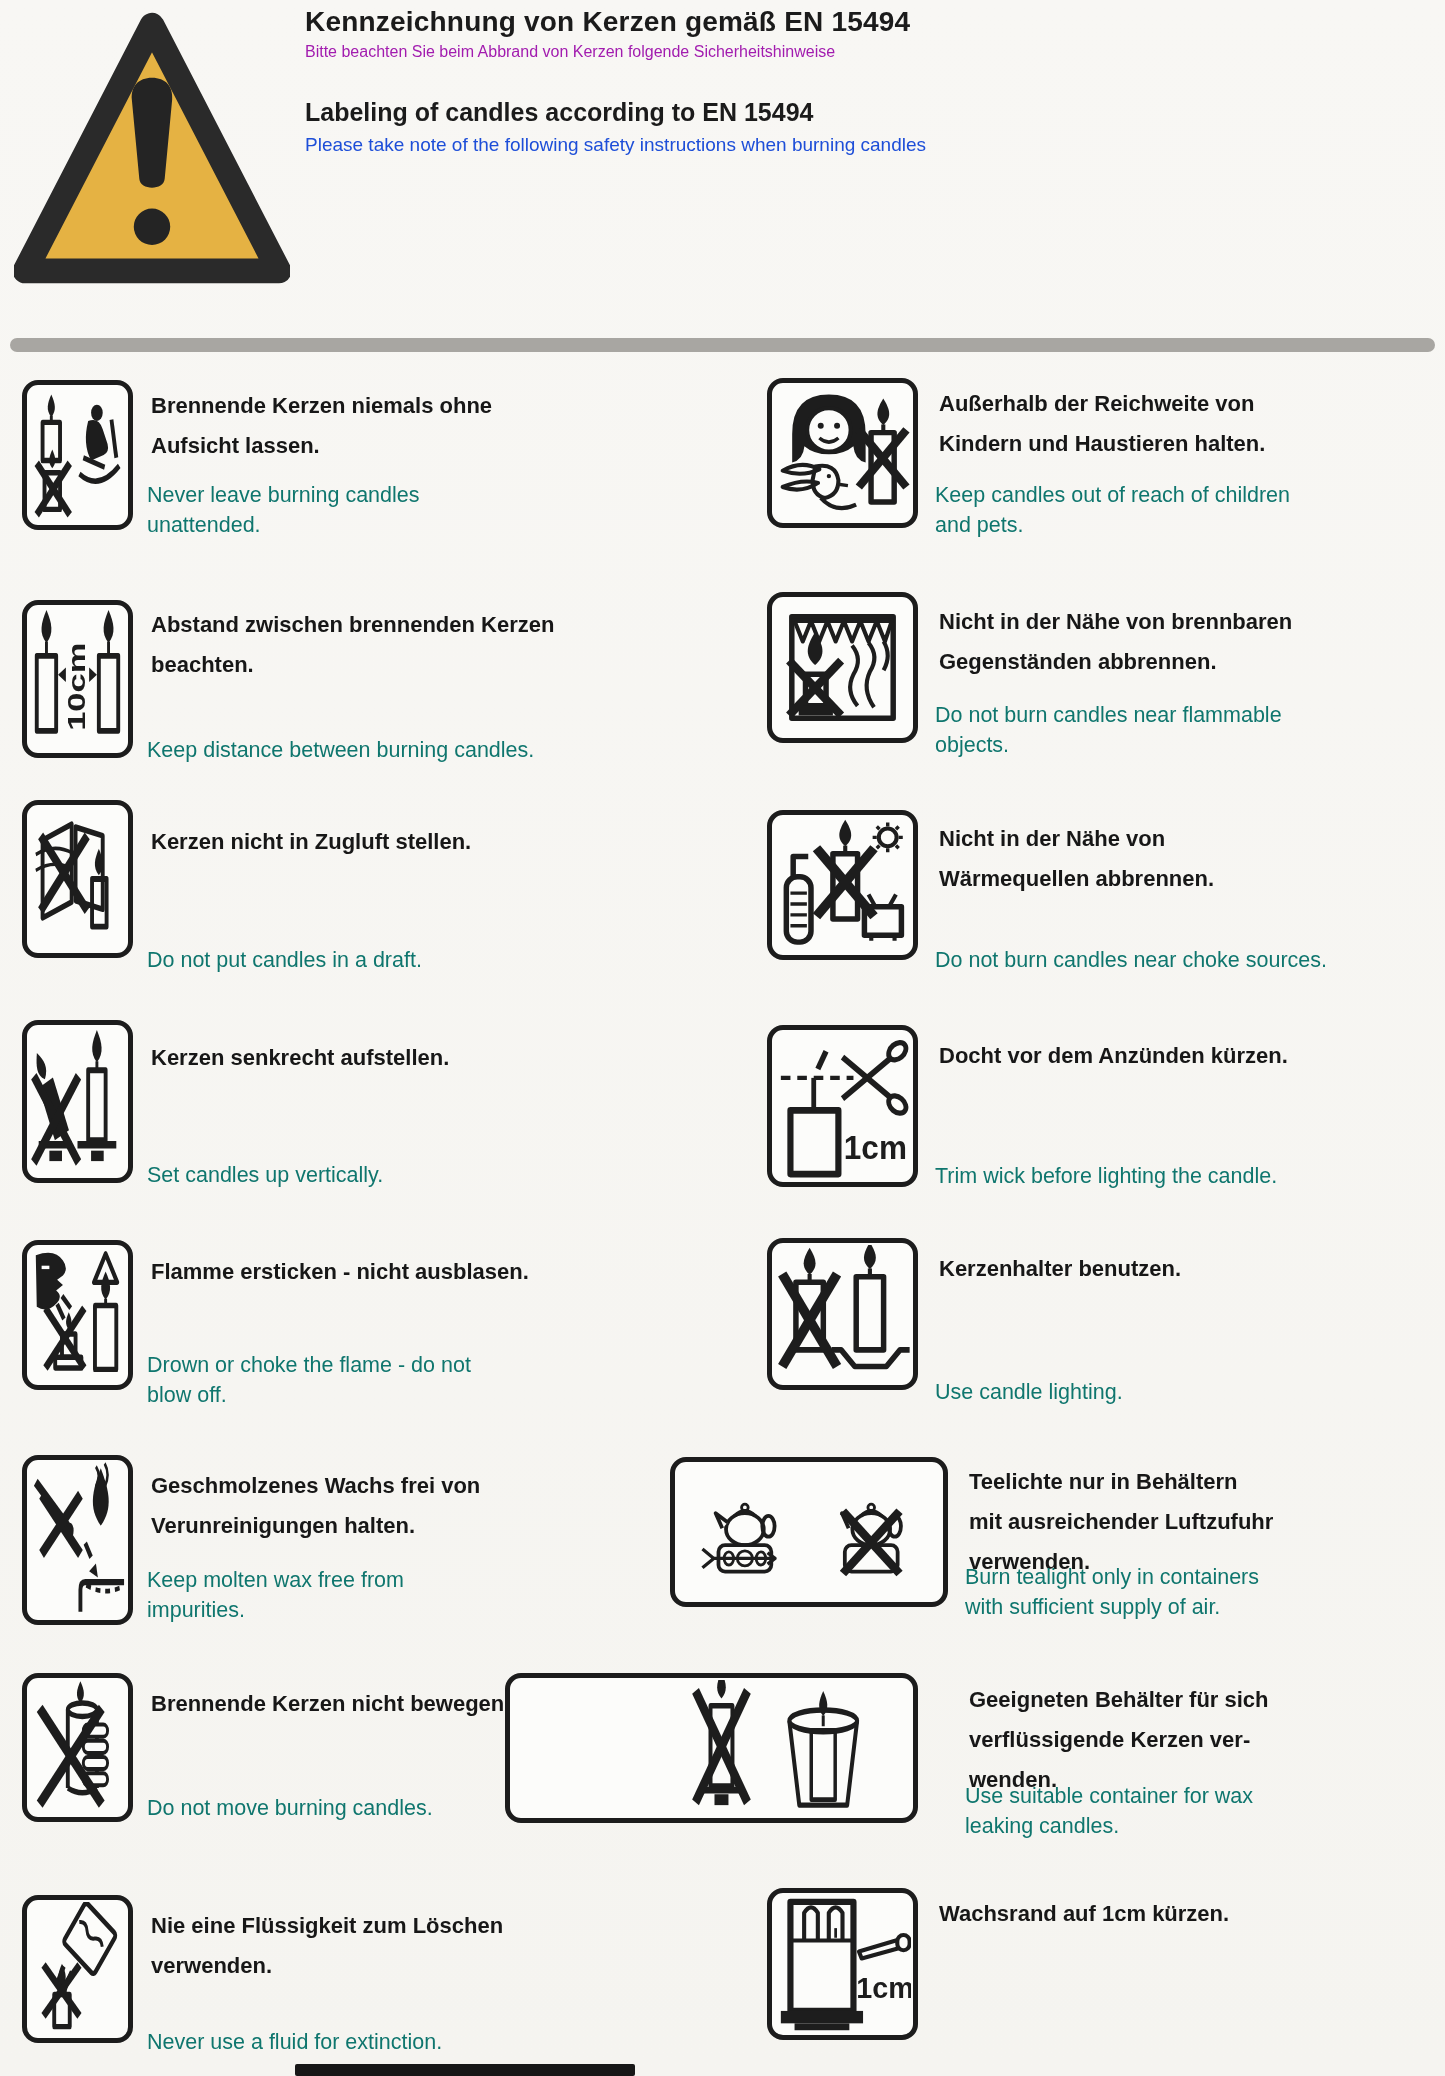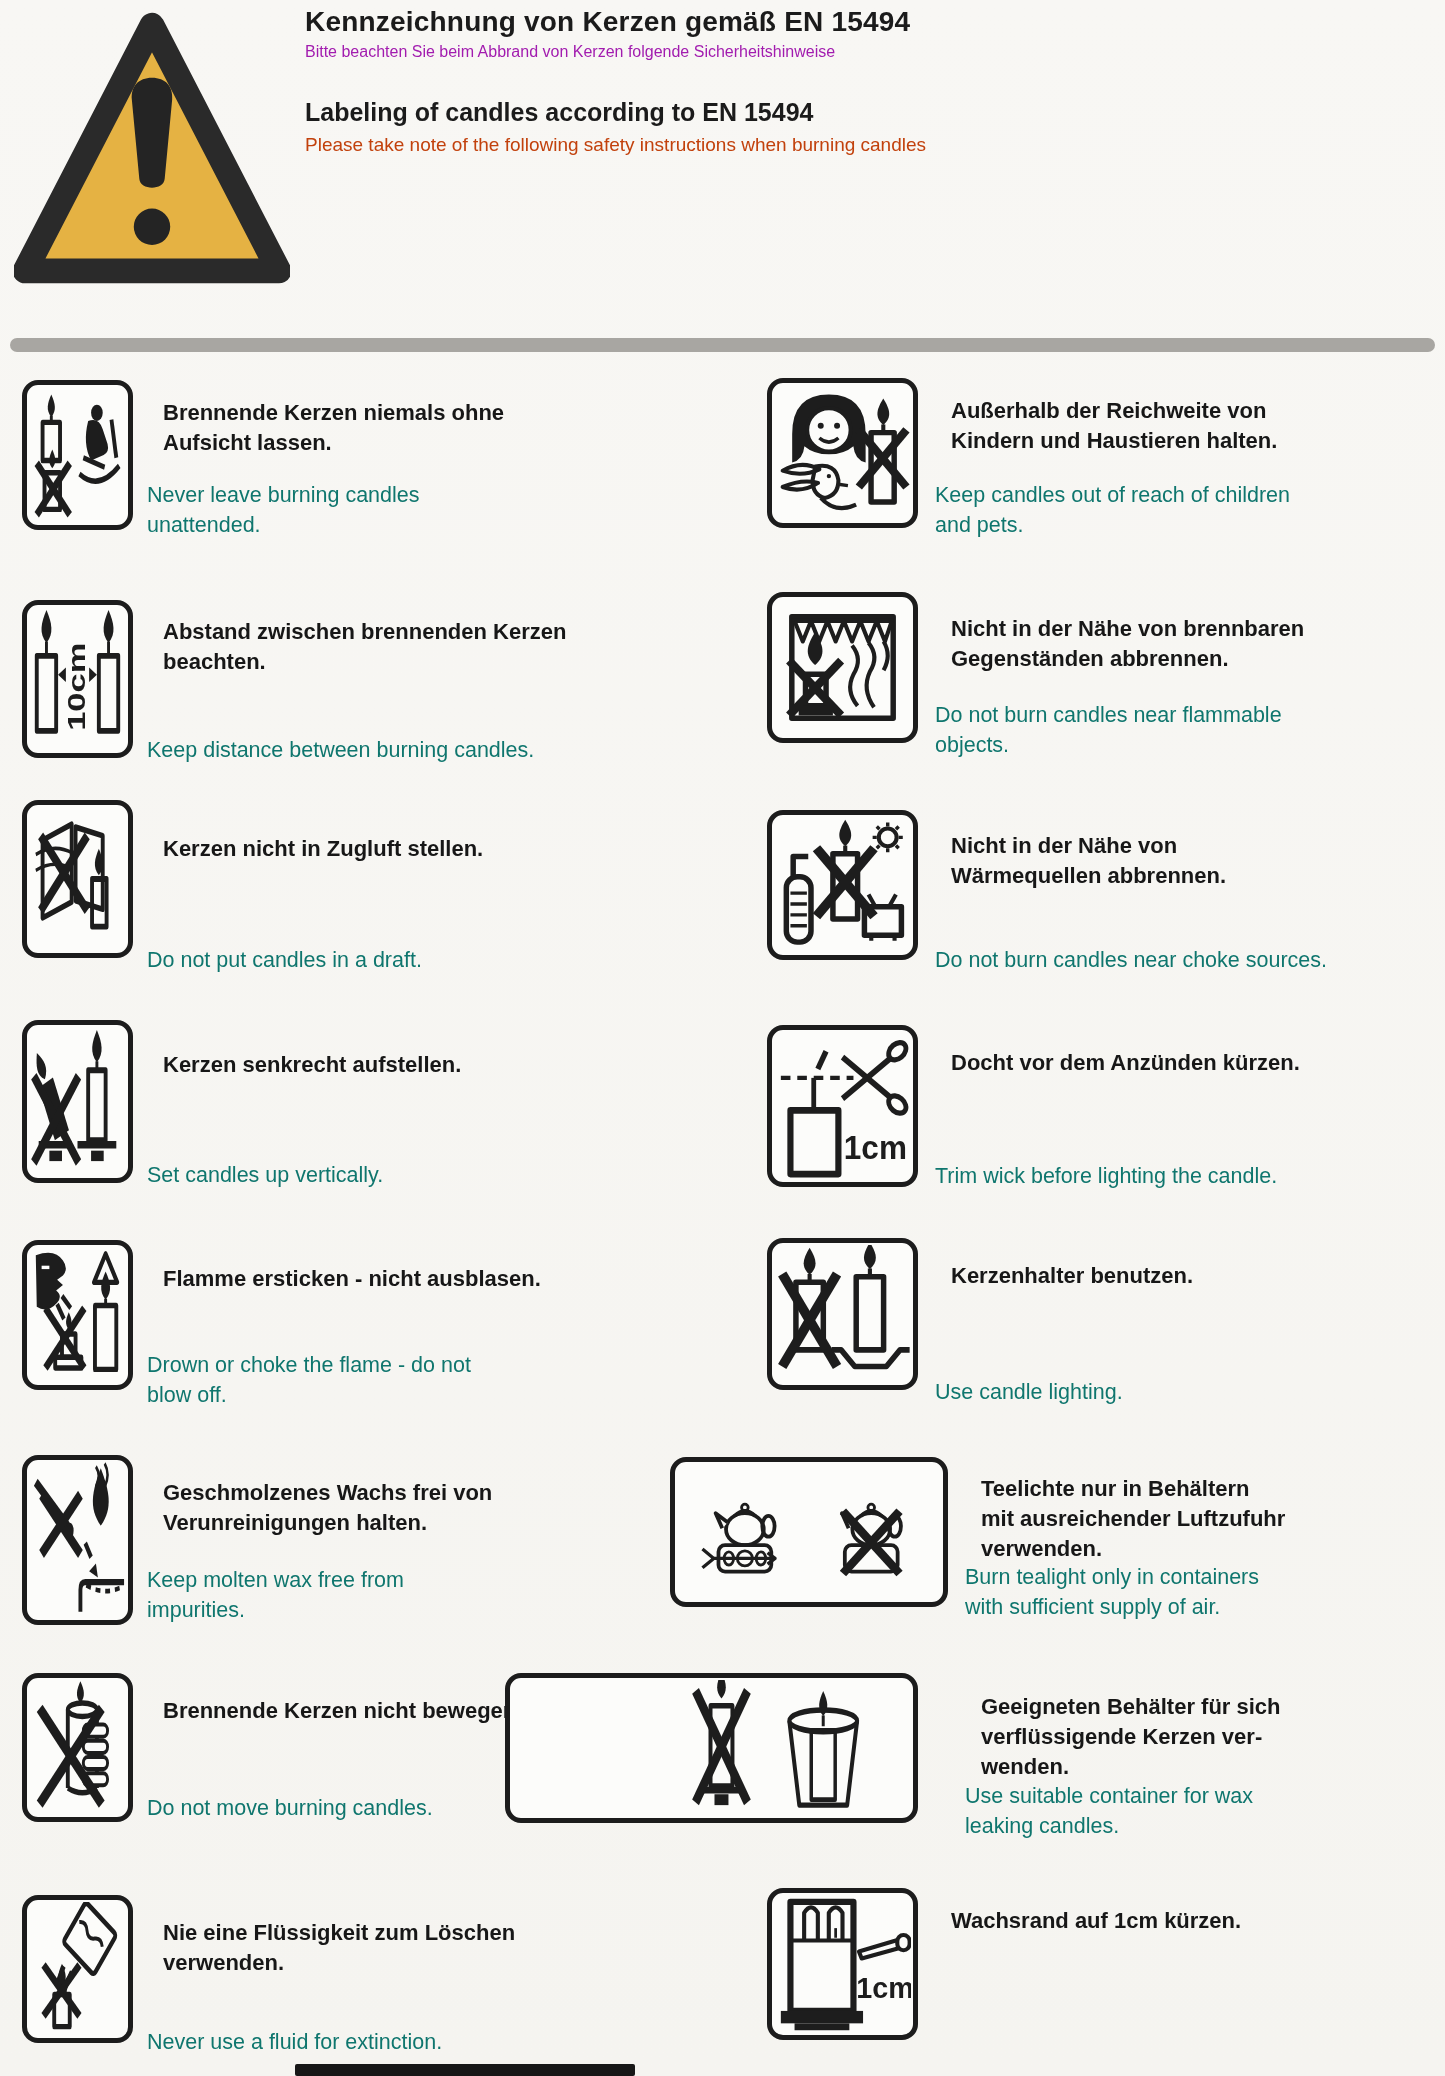--- a/index.html
+++ b/index.html
@@ -7,26 +7,26 @@
     width:1445px;height:2076px;position:relative;overflow:hidden;
     background:linear-gradient(180deg,#f8f7f4 0%,#f5f4f0 100%);
     font-family:"Liberation Sans",sans-serif;
   }
   #page{position:absolute;inset:0}
   .tri{position:absolute;left:14px;top:6px;width:276px;height:302px}
   .hdr{position:absolute;left:305px;top:6px;width:830px;color:#1b1b1b}
   .hdr .t1{font-size:28px;font-weight:bold;letter-spacing:.2px;margin:0}
   .hdr .s1{font-size:16px;margin:5px 0 0 0;color:#a21caf}
   .hdr .t2{font-size:25px;font-weight:bold;margin:37px 0 0 0}
-  .hdr .s2{font-size:19px;margin:7px 0 0 0;color:#c2410c}
+  .hdr .s2{font-size:19px;margin:7px 0 0 0;color:#1d4ed8}
   .divider{position:absolute;left:10px;right:10px;top:338px;height:14px;border-radius:7px;background:#a8a6a2}
   .item{position:absolute;inset:0}
   .icon-box{position:absolute;background:#fcfcfa;border:5px solid #1c1c1c;border-radius:16px;padding:2px;box-sizing:border-box}
   .icon-box svg{width:100%;height:100%;display:block}
-  .title-de{position:absolute;margin:16px;font-size:22px;line-height:30px;font-weight:bold;color:#171717;white-space:pre-line}
+  .title-de{position:absolute;margin:4px;font-size:22px;line-height:40px;font-weight:bold;color:#171717;white-space:pre-line}
   .text-en{position:absolute;margin:0;font-size:21.5px;line-height:30px;font-weight:normal;color:#0f766e;white-space:pre-line}
   .artifact{position:absolute;left:295px;top:2064px;width:340px;height:12px;background:#171717;border-radius:2px}
 </style>
 </head>
 <body>
 
 <div id="page">
 
   <div class="tri">
     <svg viewBox="0 0 100 104" preserveAspectRatio="none">

